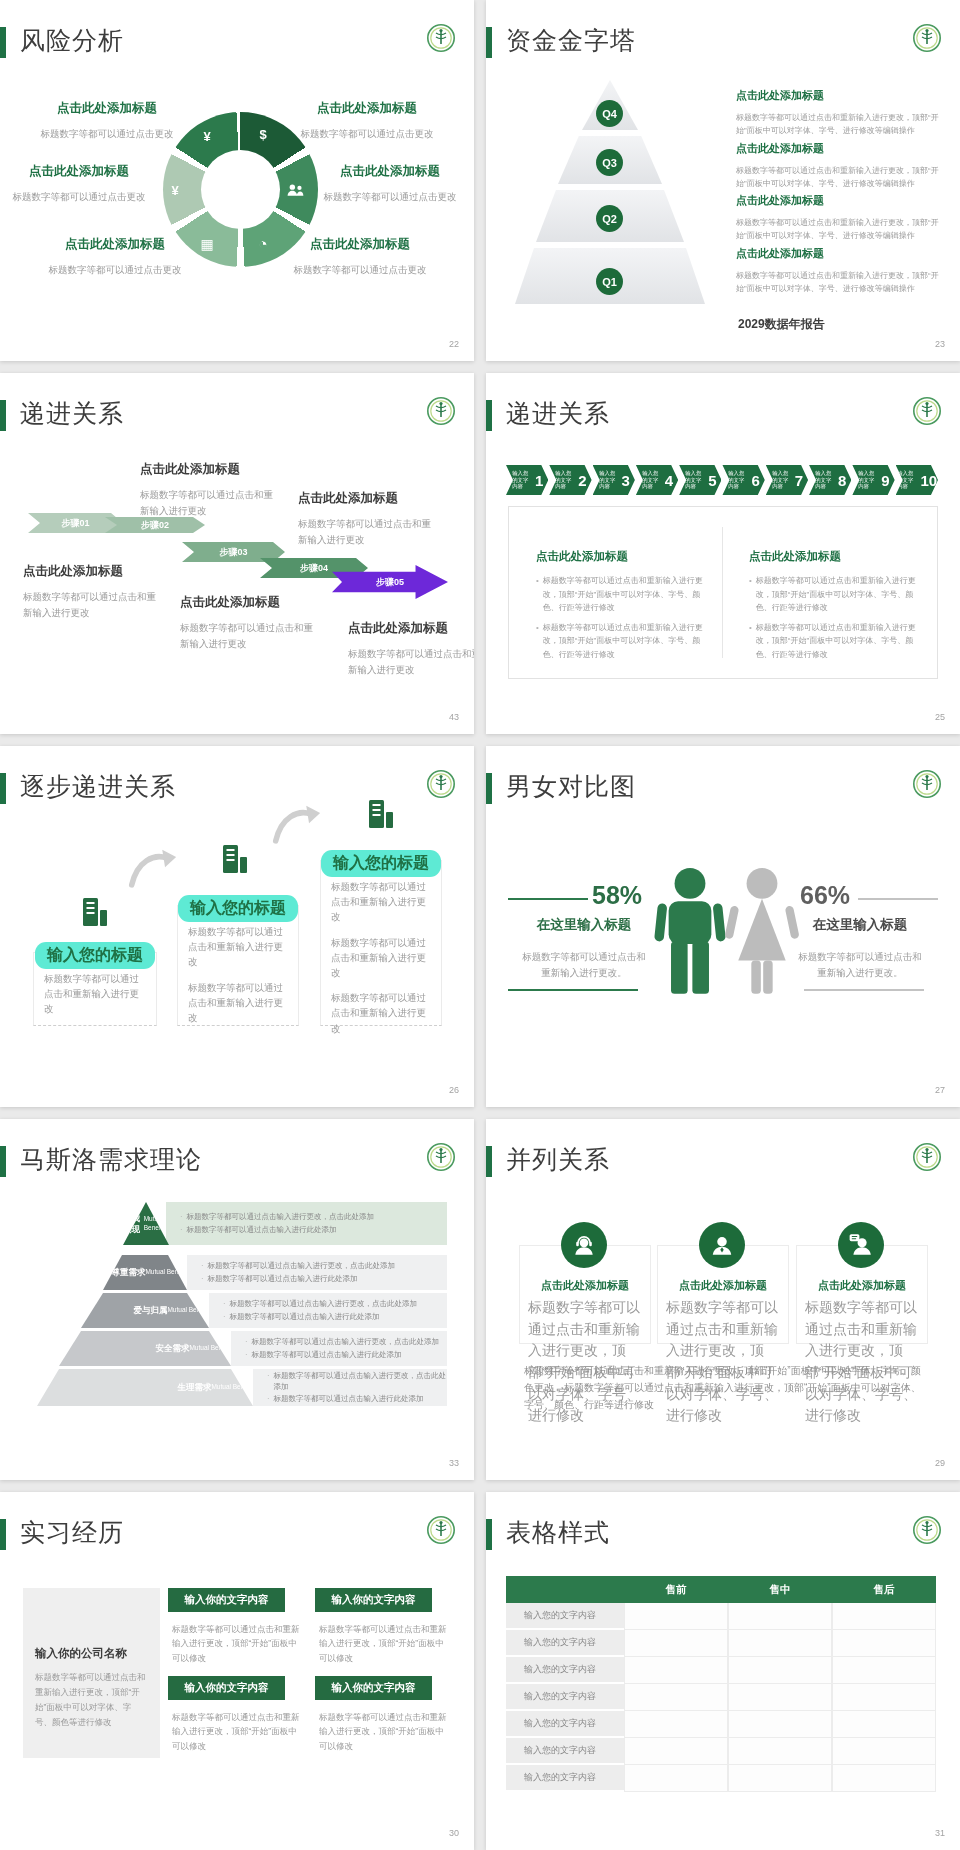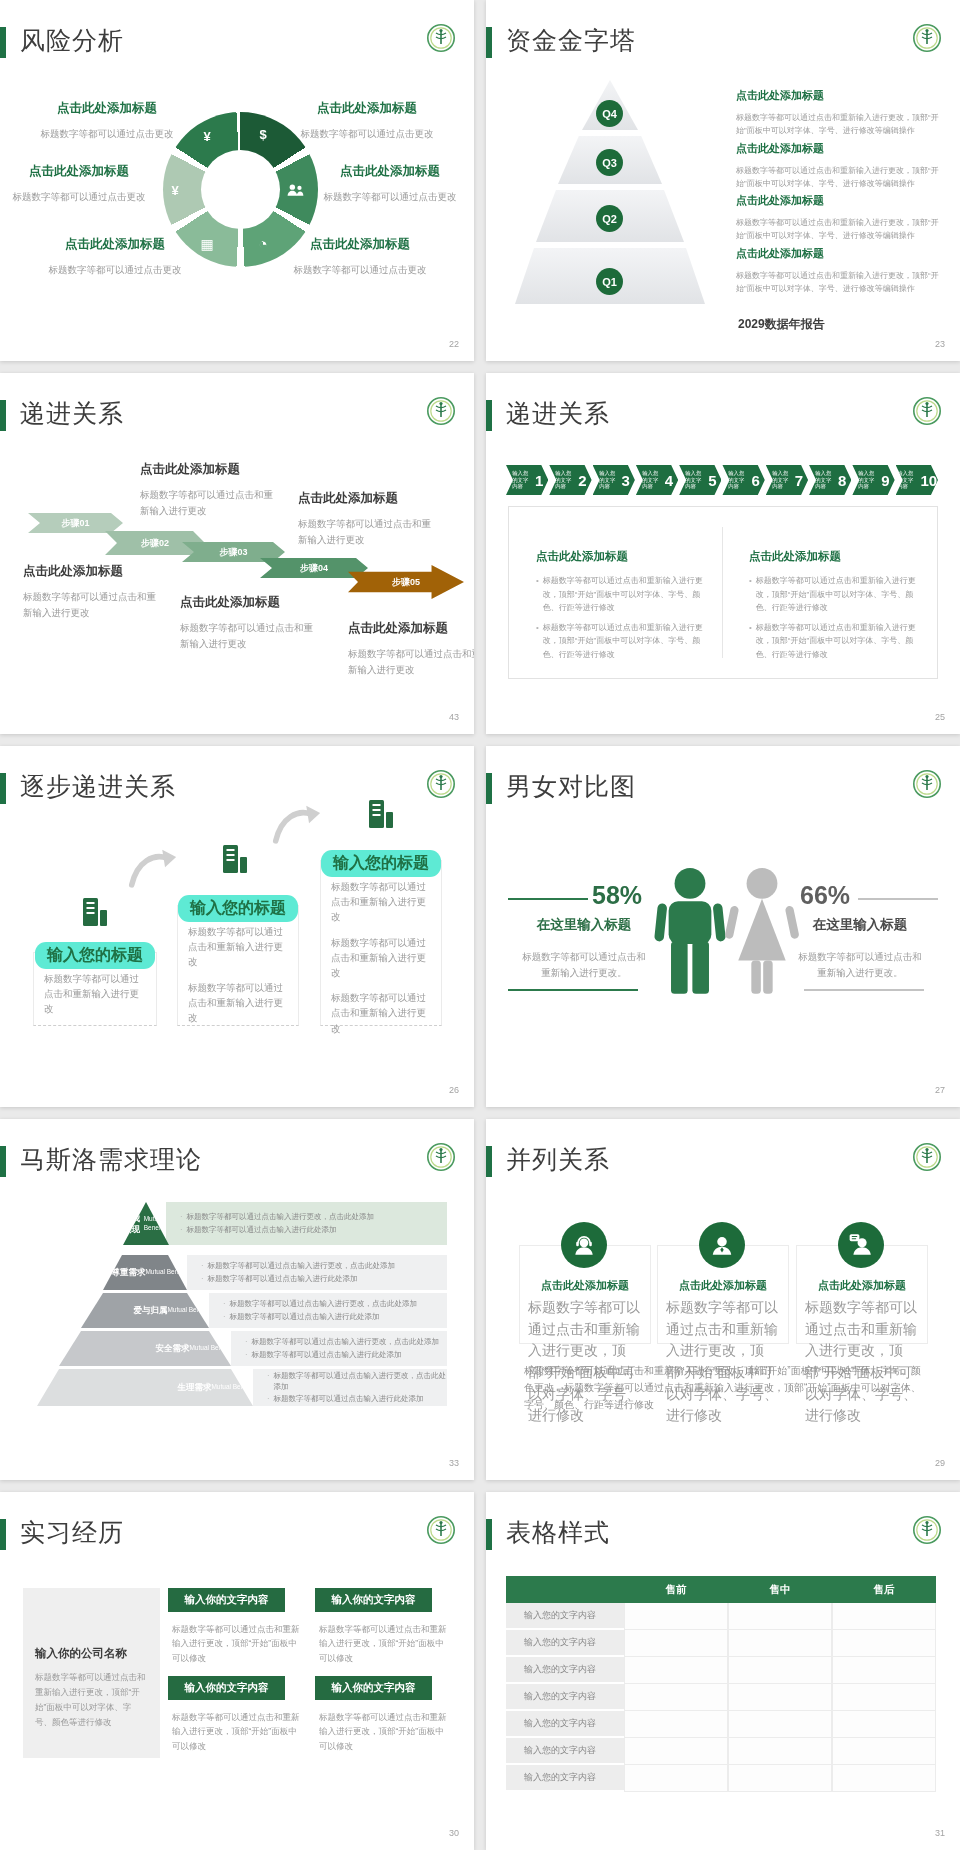--- a/index.html
+++ b/index.html
@@ -172,30 +172,30 @@
   <div class="logo"><svg viewBox="0 0 30 30" width="30" height="30">
         <circle cx="15" cy="15" r="13.2" fill="#fff" stroke="#4a9a5f" stroke-width="1.6"></circle>
         <circle cx="15" cy="15" r="10.2" fill="none" stroke="#bcd98a" stroke-width="1.2"></circle>
         <path d="M15 7v14" stroke="#2c7a4c" stroke-width="1.6"></path>
         <path d="M10 10c3 2 7 2 10 0M10 14c3 2 7 2 10 0" stroke="#2c7a4c" stroke-width="1.3" fill="none"></path>
         <circle cx="15" cy="7.5" r="1.6" fill="#2c7a4c"></circle>
       </svg></div>
   <div class="arw" style="left:28px;top:140px;width:95px;height:20px;background:#b5cdbb">
       <span>步骤01</span>
     </div>
-  <div class="arw" style="left:105px;top:158px;width:100px;height:24px;background:#9fc0a8">
+  <div class="arw" style="left:105px;top:144px;width:100px;height:16px;background:#9fc0a8">
       <span>步骤02</span>
     </div>
   <div class="arw" style="left:182px;top:169px;width:103px;height:20px;background:#7fae8d">
       <span>步骤03</span>
     </div>
   <div class="arw" style="left:260px;top:185px;width:108px;height:20px;background:#54936a">
       <span>步骤04</span>
     </div>
-  <div class="arw arw5" style="left:348px;top:192px;width:116px;height:34px;background:#a16207">
+  <div class="arw arw5" style="left:332px;top:192px;width:116px;height:34px;background:#6d28d9">
       <span>步骤05</span>
     </div>
   <div class="abs" style="left:140px;top:88px;width:135px">
     <div class="dh">点击此处添加标题</div>
       <div class="gb">标题数字等都可以通过点击和重新输入进行更改</div>
     </div>
   <div class="abs" style="left:298px;top:117px;width:135px">
     <div class="dh">点击此处添加标题</div>
       <div class="gb">标题数字等都可以通过点击和重新输入进行更改</div>
     </div>

